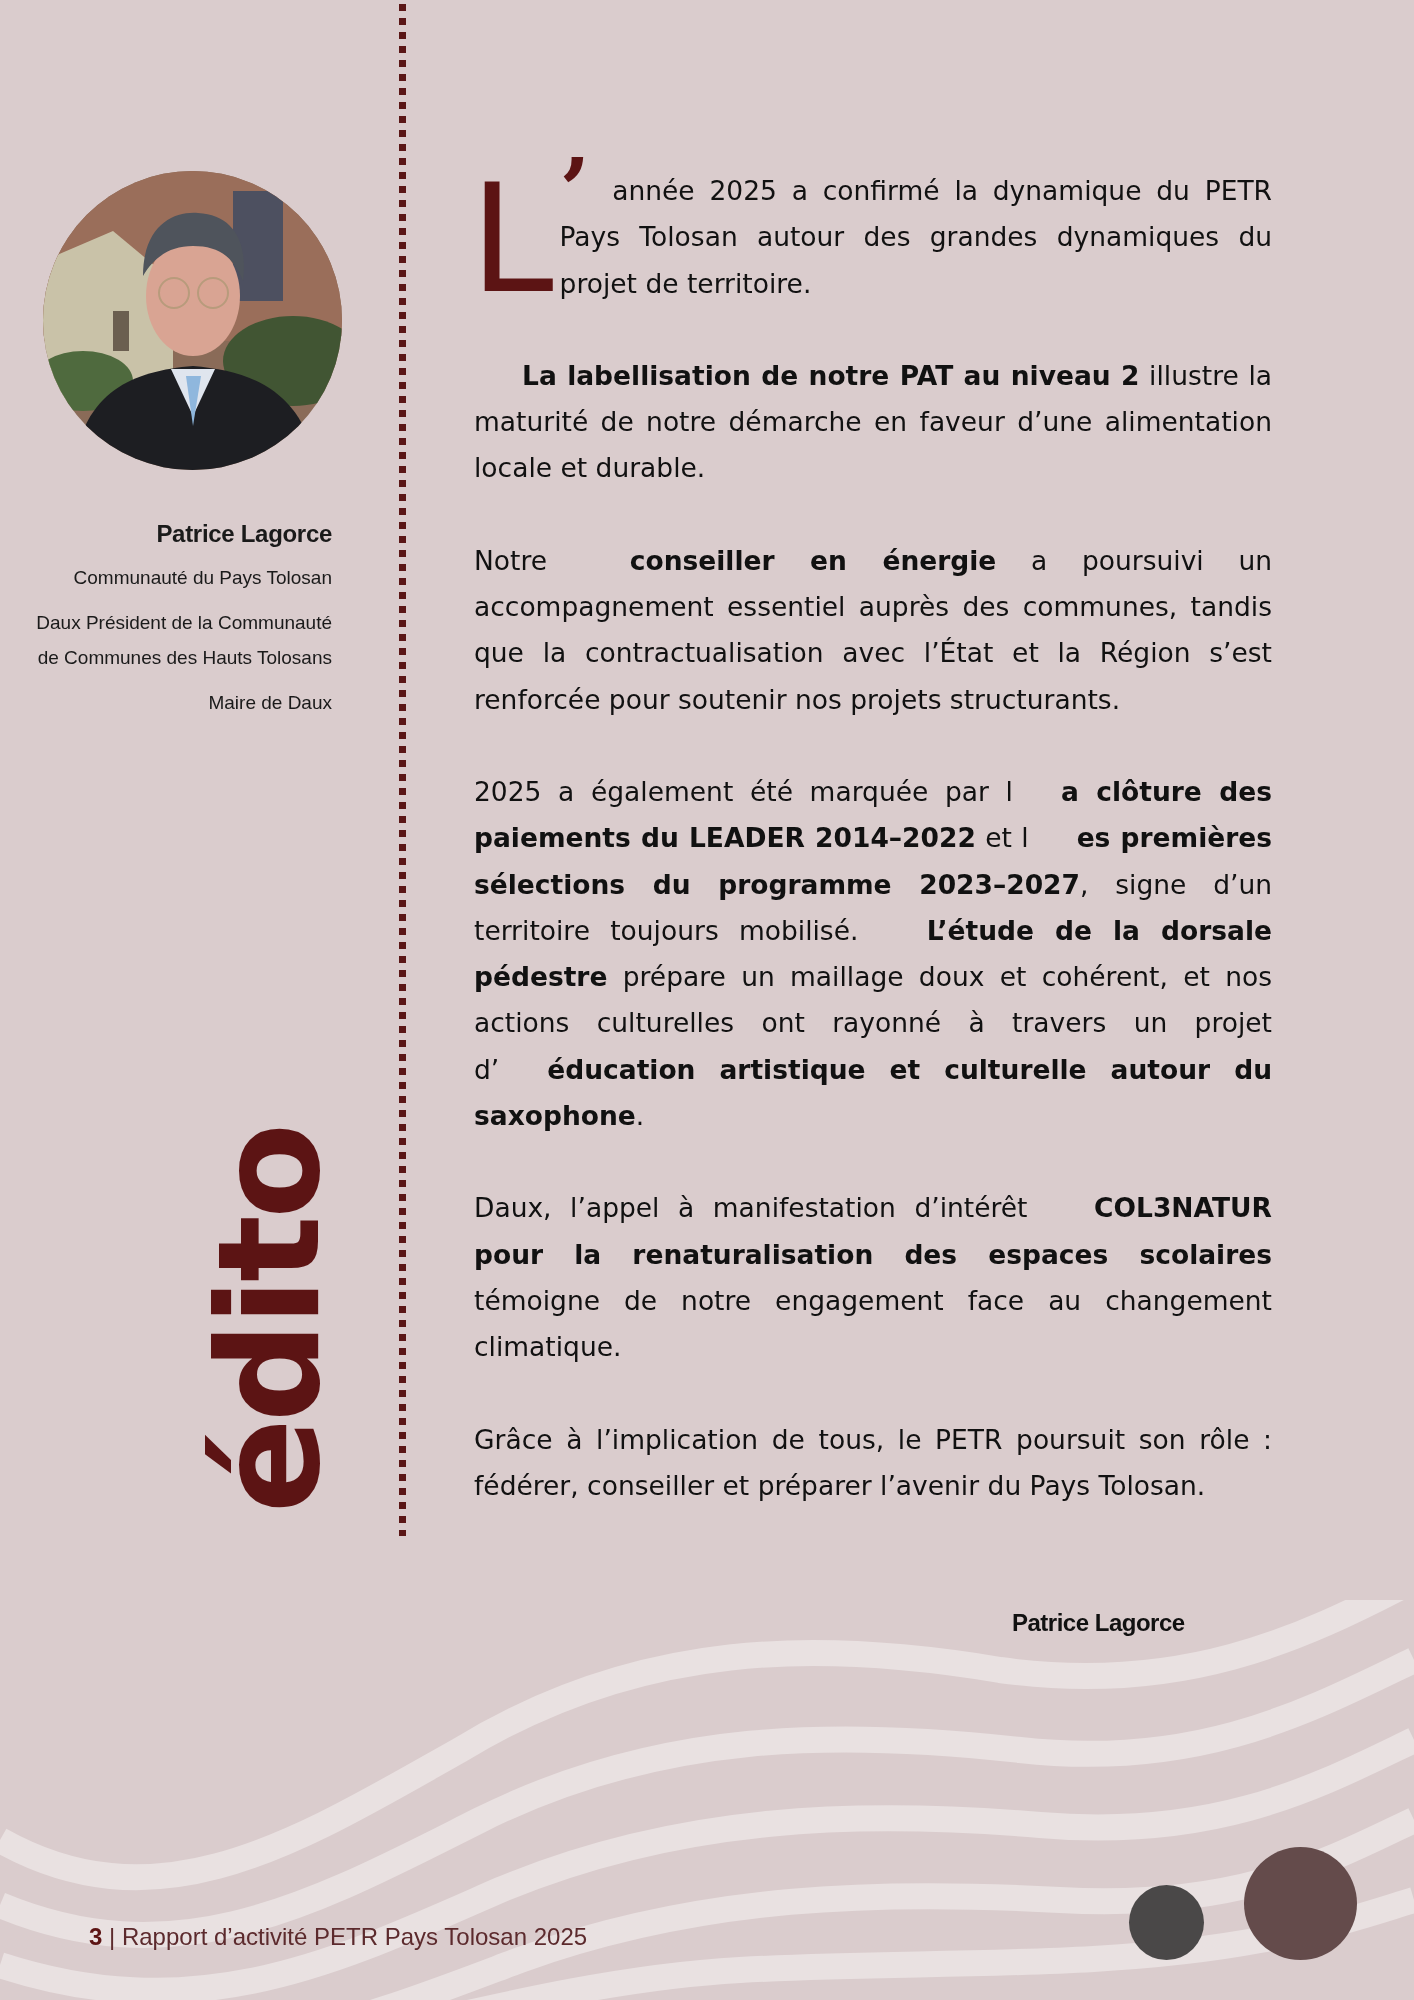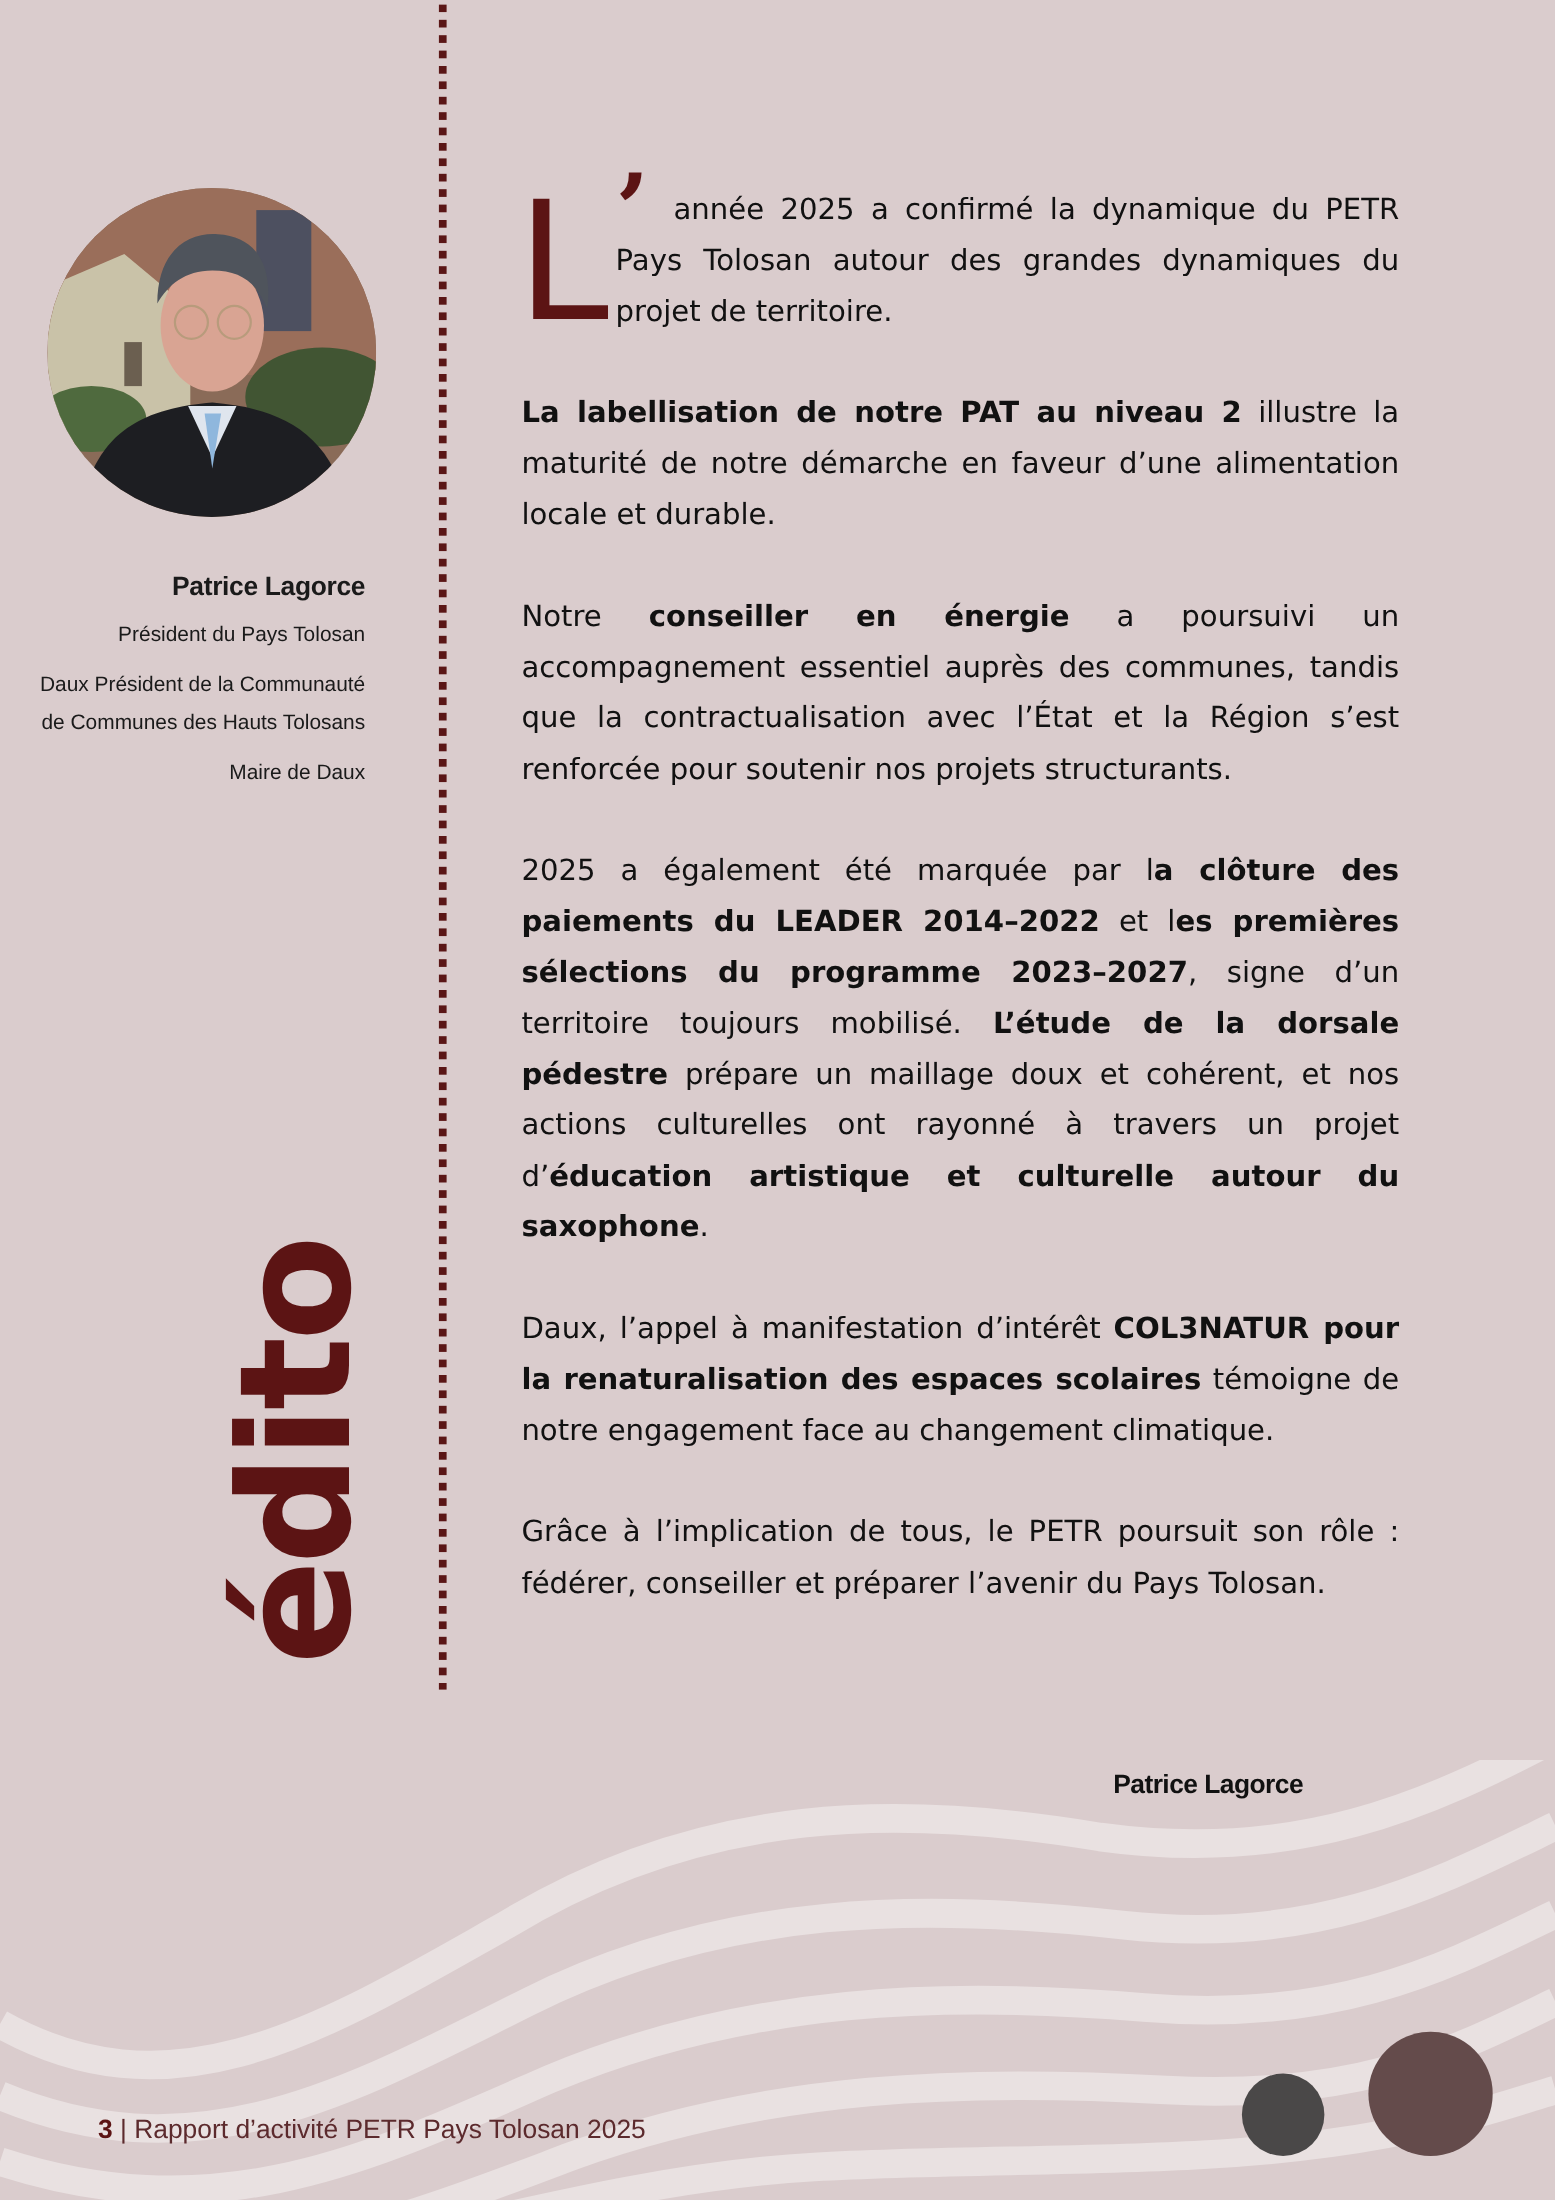--- a/index.html
+++ b/index.html
@@ -34,21 +34,21 @@
     transform: translate(-50%, -50%) rotate(-90deg);
     font-family: "DejaVu Sans", sans-serif; font-weight: bold;
     font-size: 140px; color: #5c1414; letter-spacing: -4px; white-space: nowrap; line-height: 1;
   }
   .content {
     position: absolute; left: 474px; top: 168px; width: 798px;
     font-family: "DejaVu Sans", sans-serif; font-size: 26.5px; line-height: 46.3px;
     text-align: justify; color: #111;
   }
   .content p { margin: 0 0 46px 0; }
-  .content b { font-weight: bold; }
+  .content b { font-weight: bold; margin-left: 48px; }
   .dropcap-wrap { position: relative; }
   .dropcap {
     float: left; font-family: "DejaVu Sans", sans-serif; font-size: 150px; line-height: 118px;
     color: #5c1414; margin: 12px 6px 0 -4px; height: 124px;
   }
   .apos {
     float: left; font-family: "DejaVu Serif", serif; font-weight: bold; font-size: 88px; color: #5c1414;
     line-height: 60px; margin: -8px 22px 0 0; height: 40px;
   }
   .signature {
@@ -92,21 +92,21 @@
     <polygon points="143,205 150,255 158,205" fill="#8fb7dd"></polygon>
     <ellipse cx="150" cy="125" rx="47" ry="60" fill="#d9a493"></ellipse>
     <path d="M100,105 C100,55 130,40 155,42 C190,44 205,70 200,110 C190,85 175,75 150,75 C125,75 110,88 100,105 Z" fill="#4f545c"></path>
     <circle cx="131" cy="122" r="15" fill="none" stroke="#b89b7c" stroke-width="2"></circle>
     <circle cx="170" cy="122" r="15" fill="none" stroke="#b89b7c" stroke-width="2"></circle>
   </svg>
 </div>
 
 <div class="sidebar-info">
   <div class="name">Patrice Lagorce</div>
-  <div class="role">Président du Pays Tolosan</div>
+  <div class="role">Communauté du Pays Tolosan</div>
   <div class="role">Daux Président de la Communauté de Communes des Hauts Tolosans</div>
   <div class="role">Maire de Daux</div>
 </div>
 
 <div class="edito-word">
   <span>édito</span>
 </div>
 
 <div class="content">
   <p class="dropcap-wrap">

